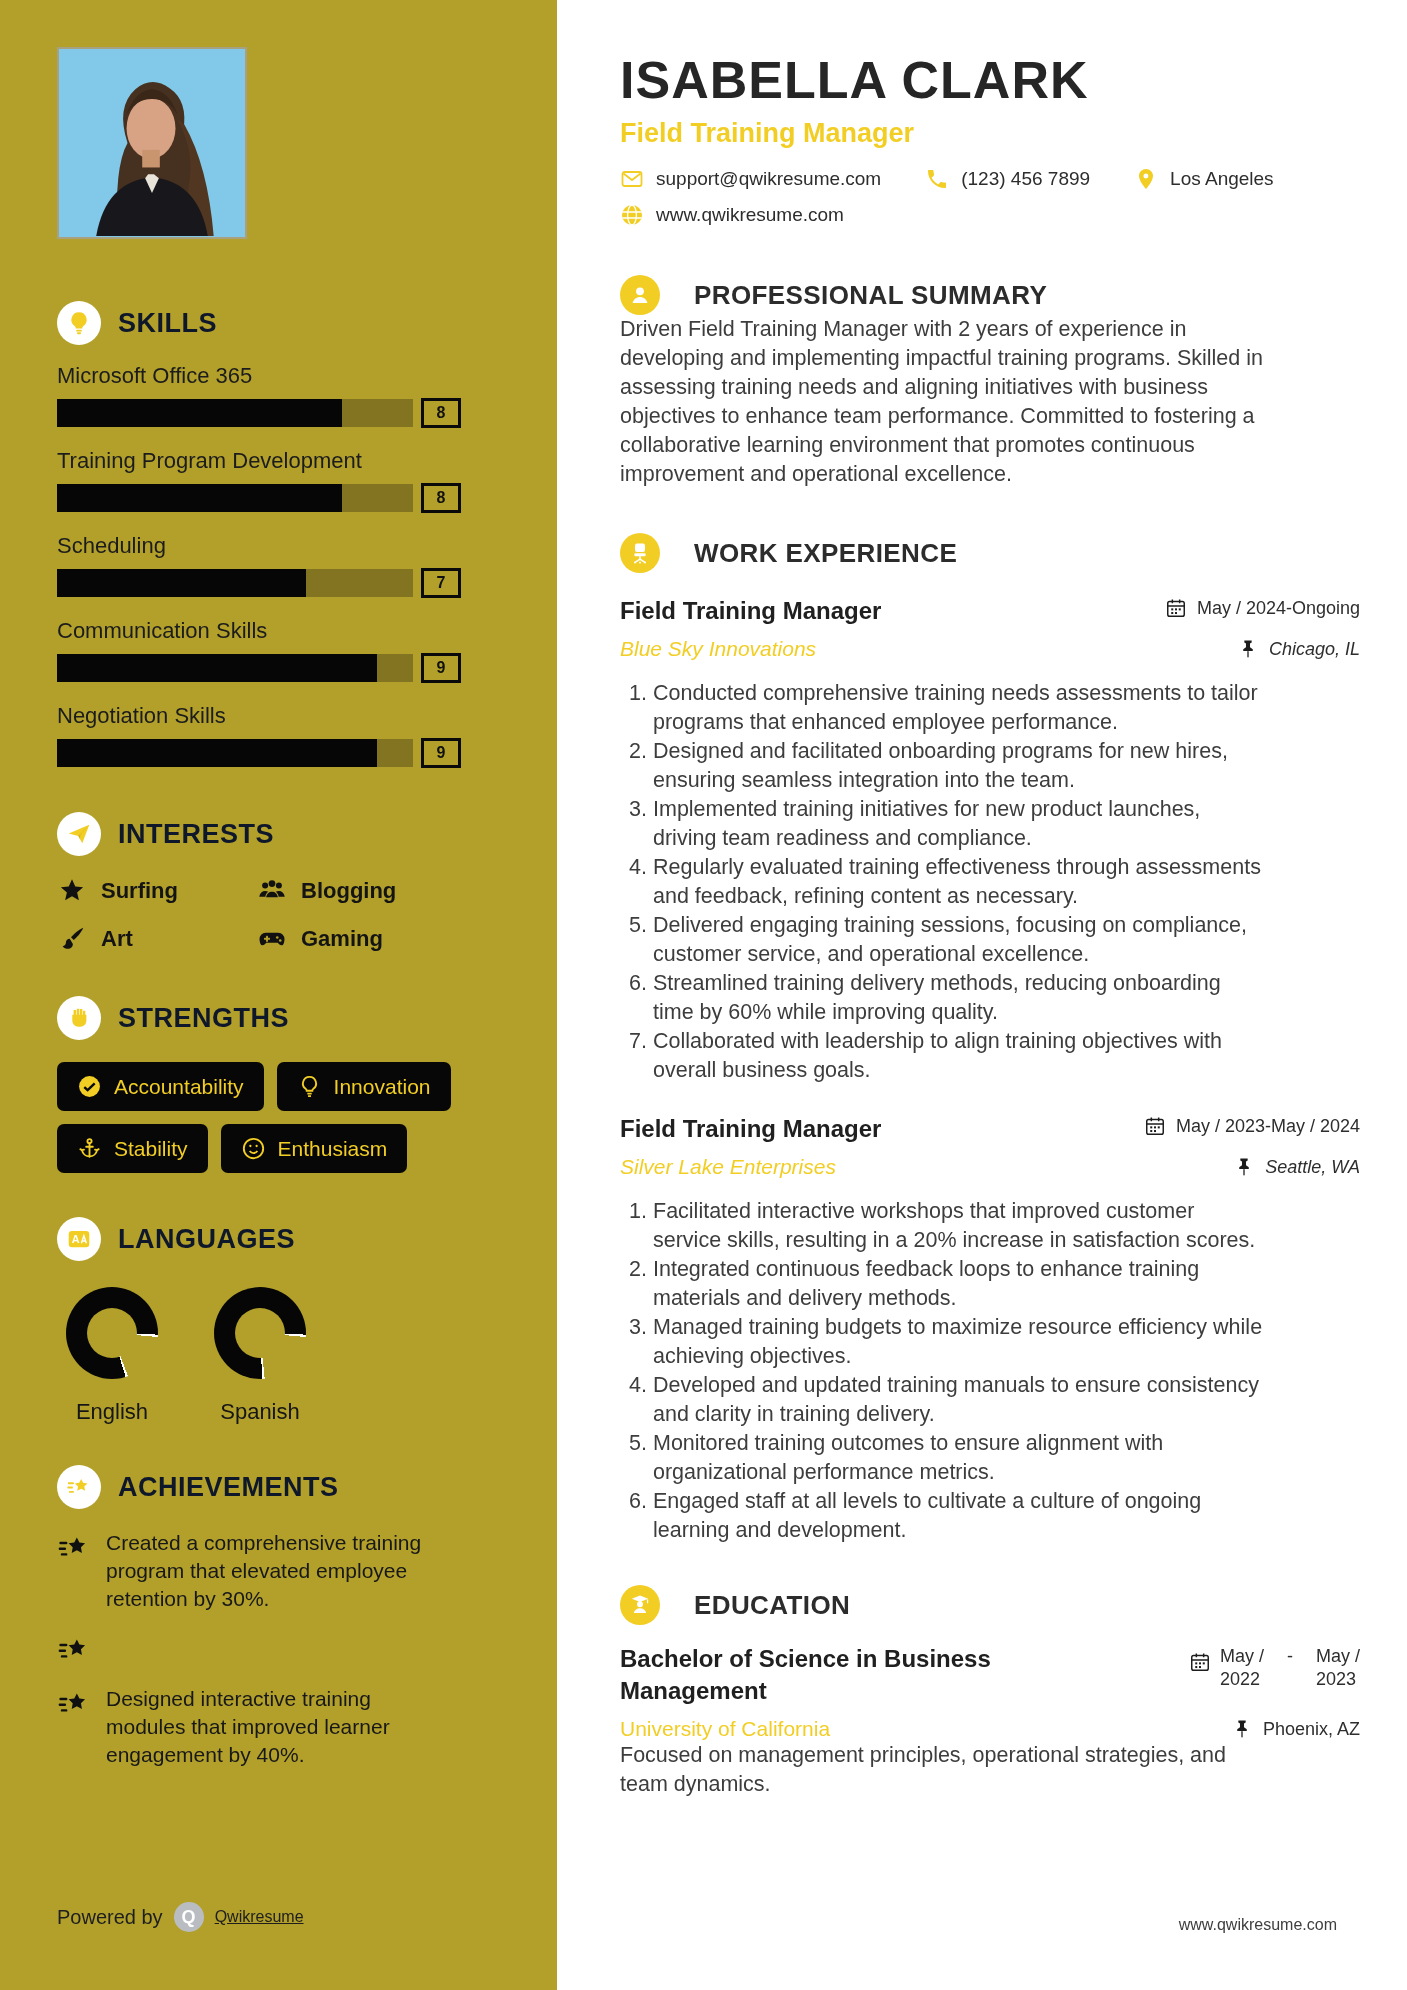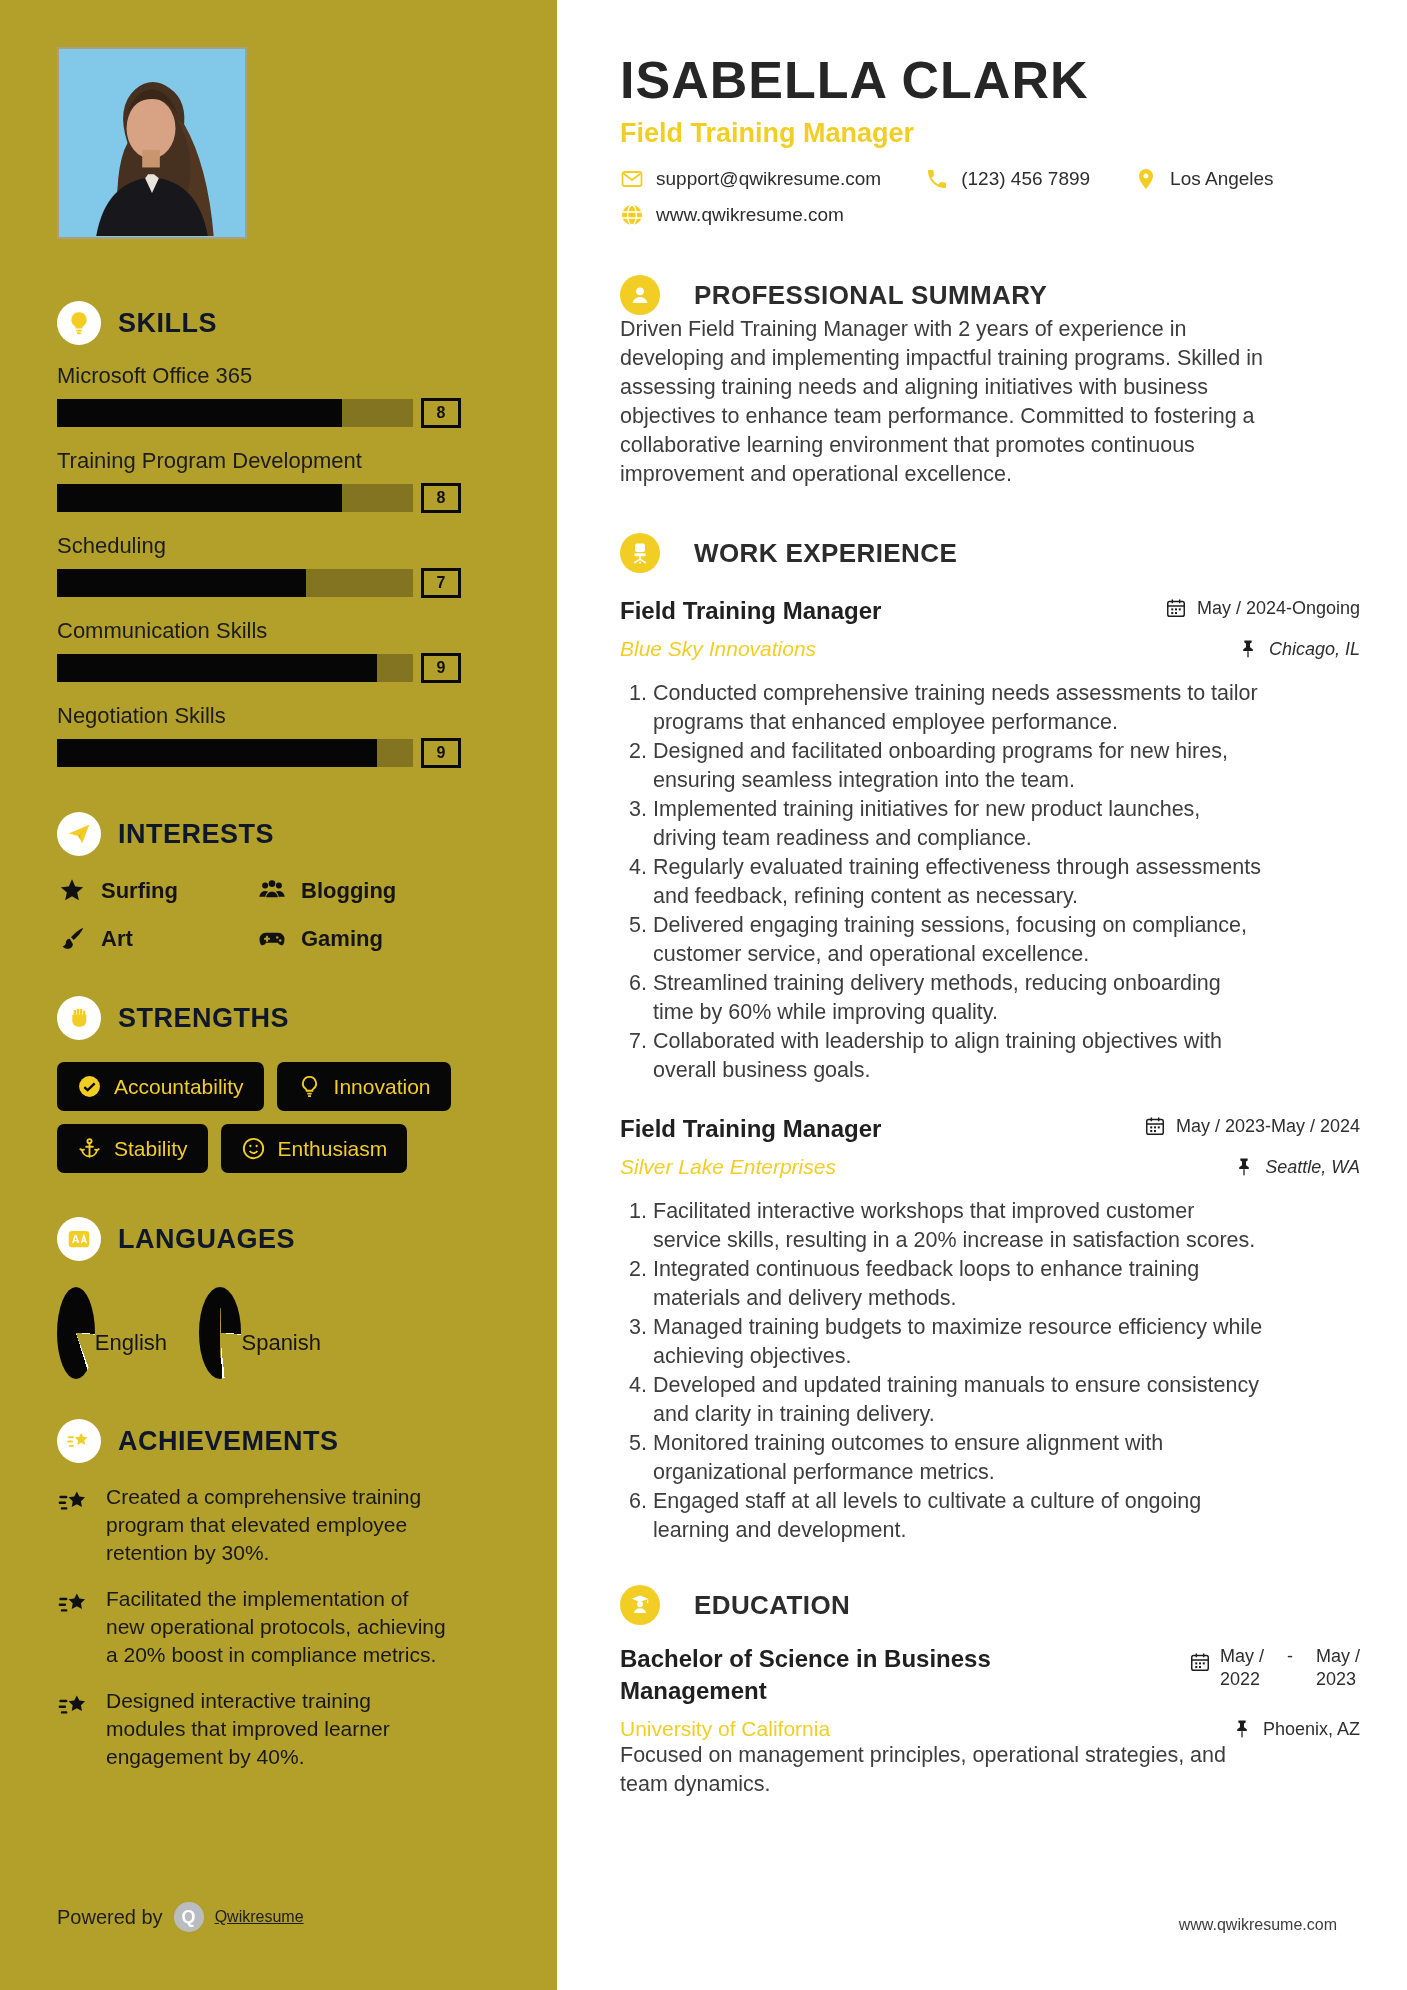--- a/index.html
+++ b/index.html
@@ -33,21 +33,21 @@
   .int-label { font-size:22px; font-weight:600; color:#141414; }
 
   .strengths { margin-top:42px; }
   .pill-wrap { margin-top:22px; display:flex; flex-wrap:wrap; gap:13px; width:420px; }
   .pill { background:#070707; border-radius:7px; padding:12px 20px; display:flex; align-items:center; gap:12px; }
   .pill svg { width:25px; height:25px; flex:0 0 25px; }
   .pill-label { font-size:21px; font-weight:500; color:#f2ce25; }
 
   .languages { margin-top:44px; }
   .donut-row { margin-top:26px; display:flex; gap:32px; }
-  .donut-wrap { display:flex; flex-direction:row; align-items:center; width:122px; }
+  .donut-wrap { display:flex; flex-direction:column; align-items:center; width:122px; }
   .donut-wrap:first-child { width:110px; }
   .donut { position:relative; width:92px; height:92px; border-radius:50%; }
   .donut .hole { position:absolute; inset:21px; border-radius:50%; background:#b2a02b; }
   .donut-label { margin-top:20px; font-size:22px; font-weight:500; color:#161616; }
 
   .achievements { margin-top:40px; }
   .ach-list { margin-top:20px; }
   .ach-item { display:flex; gap:15px; margin-bottom:18px; }
   .ach-item svg { width:34px; height:34px; flex:0 0 34px; margin-top:2px; }
   .ach-text { font-size:21px; font-weight:500; line-height:28px; color:#181818; width:340px; }
@@ -333,21 +333,20 @@
             </svg>
           <div class="ach-text">Created a comprehensive training program that elevated employee retention by 30%.</div>
         </div>
         <div class="ach-item">
           <svg viewBox="0 0 24 24">
               <path d="M14 4.5l1.8 3.6 4 .6-2.9 2.8.7 4-3.6-1.9-3.6 1.9.7-4-2.9-2.8 4-.6z" fill="#101010"></path>
               <g stroke="#101010" stroke-width="1.7" stroke-linecap="round">
                 <path d="M2.5 8.5h4M2 12.5h3.6M3.5 16.5h3"></path>
               </g>
             </svg>
-          <div class="ach-text">Facilitated the implementation of new operational protocols, achieving a 20% boost in compliance metrics.</div>
         </div>
         <div class="ach-item">
           <svg viewBox="0 0 24 24">
               <path d="M14 4.5l1.8 3.6 4 .6-2.9 2.8.7 4-3.6-1.9-3.6 1.9.7-4-2.9-2.8 4-.6z" fill="#101010"></path>
               <g stroke="#101010" stroke-width="1.7" stroke-linecap="round">
                 <path d="M2.5 8.5h4M2 12.5h3.6M3.5 16.5h3"></path>
               </g>
             </svg>
           <div class="ach-text">Designed interactive training modules that improved learner engagement by 40%.</div>
         </div>

